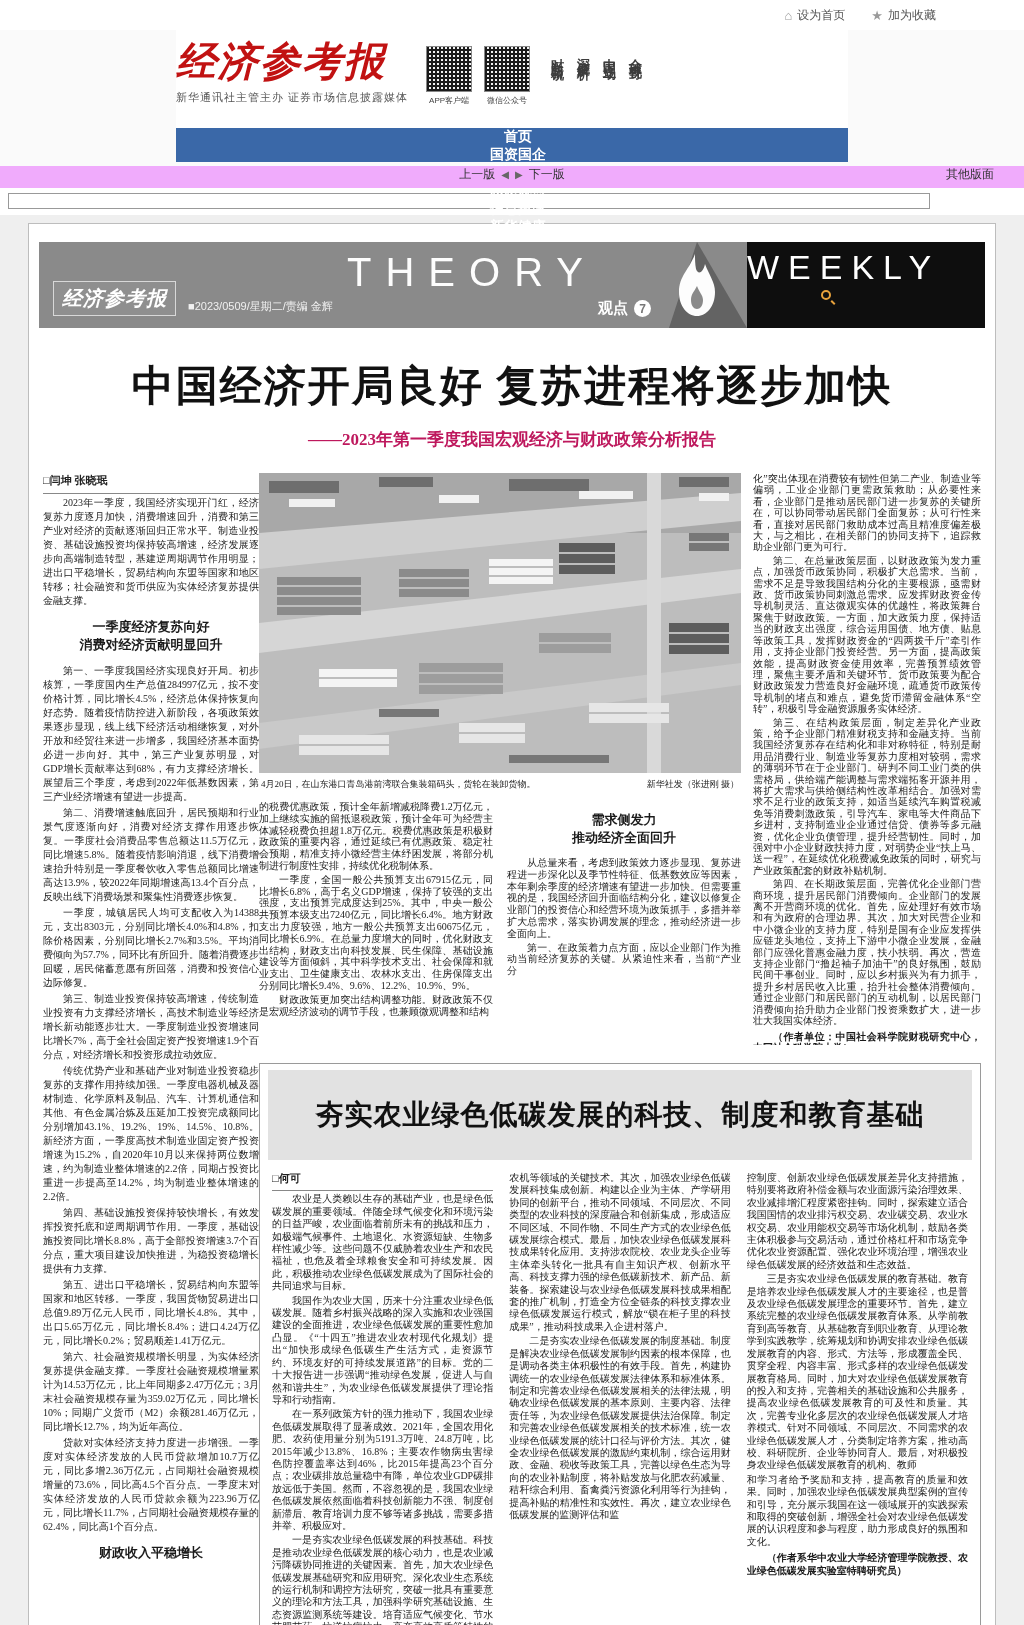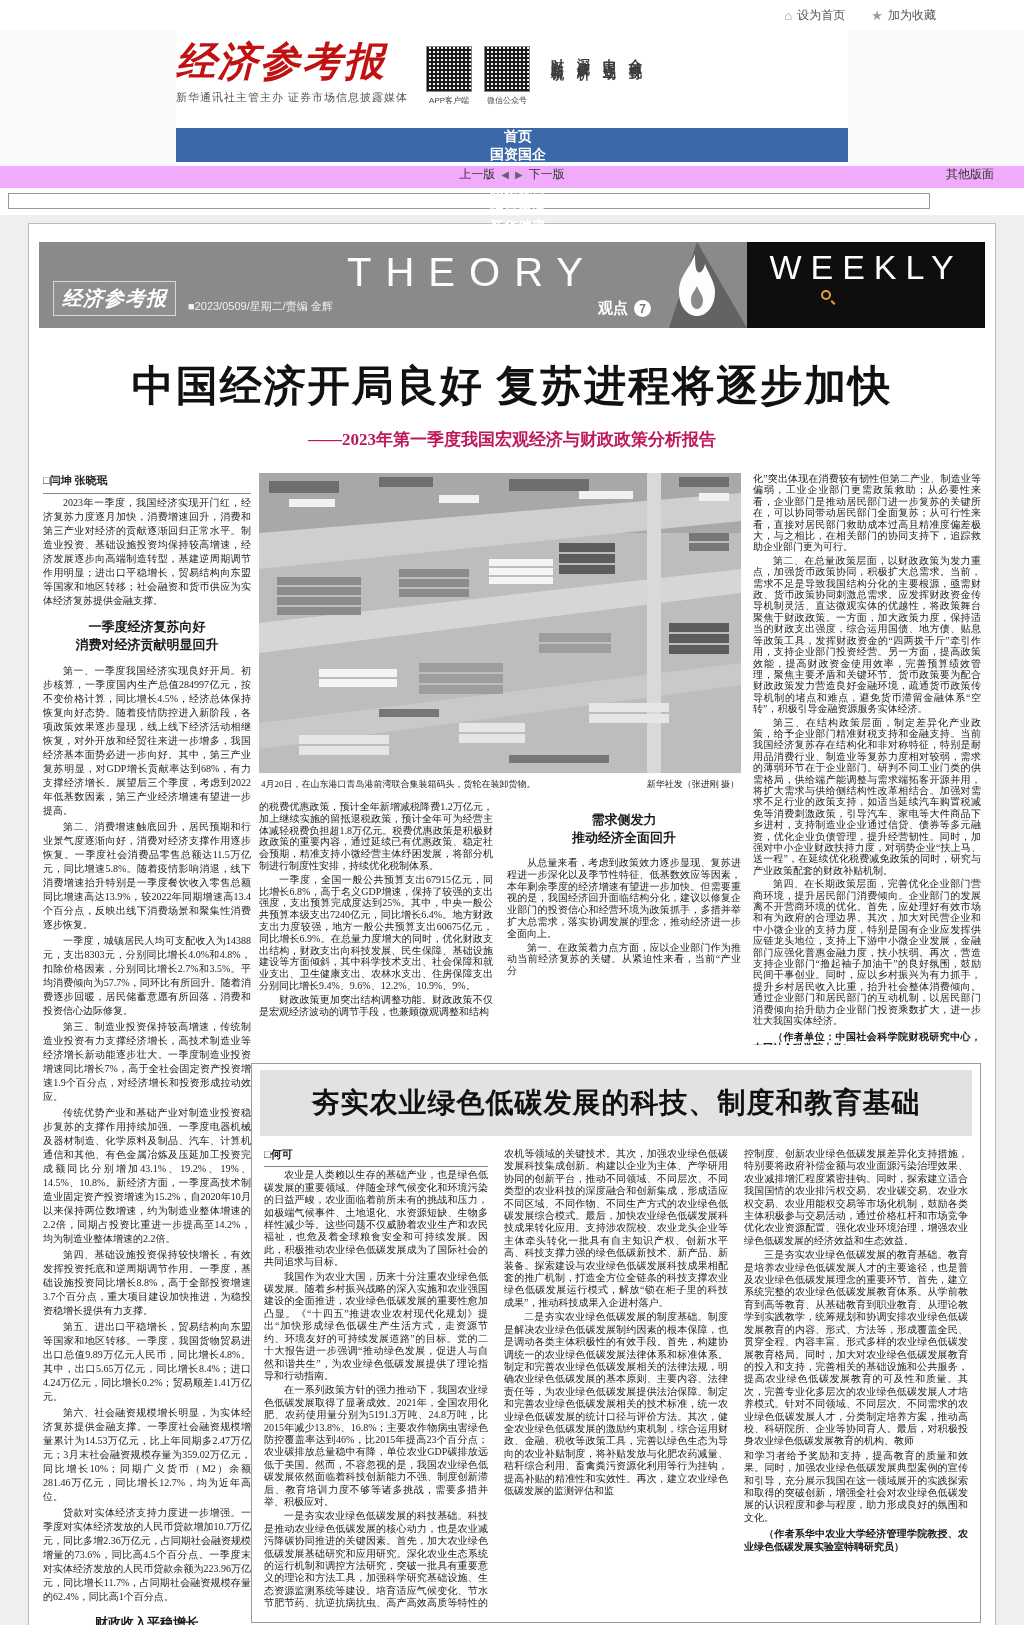--- a/index.html
+++ b/index.html
@@ -46,49 +46,49 @@
 
   
   .masthead { display:flex; height:86px; }
   .mh-gray { flex:1; background:#8a8a8a; position:relative; display:flex; align-items:flex-end; padding:0 0 12px 14px; }
   .mh-paperbox { border:1px solid #d8d8d8; color:#fff; font-family:"Liberation Serif", serif; font-style:italic; font-weight:bold; font-size:20px; padding:3px 8px; letter-spacing:1px; background:rgba(255,255,255,0.05); }
   .mh-issue { color:#f0f0f0; font-size:11px; margin-left:12px; margin-bottom:2px; }
   .mh-theory { position:absolute; top:8px; right:150px; color:#fdfdfd; font-size:40px; font-weight:100; letter-spacing:14px; font-family:"Liberation Sans", sans-serif; }
   .mh-section { position:absolute; bottom:10px; right:96px; color:#fff; font-size:15px; font-weight:bold; display:flex; align-items:center; gap:6px;text-align:center; }
   .mh-section .num { width:17px; height:17px; background:#fff; color:#777; border-radius:50%; font-size:12px; display:flex; align-items:center; justify-content:center; font-weight:bold; }
   .mh-flame { position:absolute; right:0; top:0; height:86px; }
-  .mh-black { width:238px; background:#0e0e0e; color:#fff; text-align:center; padding-top:6px; }
+  .mh-black { width:238px; background:#0e0e0e; color:#fff; padding-top:6px; }
   .mh-weekly { font-size:34px; font-weight:100; letter-spacing:9px; }
   .mh-weekly-cn { font-size:31px; font-weight:bold; font-family:"Liberation Serif", serif; letter-spacing:4px; margin-top:0px; }
 
   
   .a1-title { text-align:center; font-family:"Liberation Serif", serif; font-weight:bold; font-size:42px; letter-spacing:2px; color:#111; margin-top:30px; }
   .a1-subtitle { text-align:center; font-family:"Liberation Serif", serif; font-weight:bold; font-size:17px; color:#be185d; margin-top:14px; margin-bottom:22px; }
 
   
   .a1-body { display:flex; padding:0 4px; }
   .news { font-family:"Liberation Serif", serif; font-size:10px; color:#1b1b1b; text-align:justify; }
   .news p { text-indent:2em; margin-bottom:2px; }
   .news p.cont { text-indent:0; }
   .authors { font-size:11px; font-weight:bold; color:#222; border-bottom:1px solid #888; padding-bottom:6px; margin-bottom:10px; text-indent:0 !important; }
   .subhead { text-align:center; font-weight:bold; font-size:13px; line-height:18px; margin:10px 0; font-family:"Liberation Serif", serif; }
   .a1-col1 { width:234px; line-height:14px; height:1152px; overflow:hidden; }
   .a1-right { flex:1; }
   .a1-top { display:flex; gap:12px; }
-  .a1-mid { width:482px;margin-left:8px; }
+  .a1-mid { width:482px; }
   .photo { width:482px; height:300px; display:block; }
   .caption { display:flex; justify-content:space-between; font-size:9px; color:#222; margin:5px 2px 10px 2px; font-family:"Liberation Serif", serif; }
   .subcols { display:flex; gap:14px; }
   .a1-subcol { width:234px; line-height:11.8px; height:250px; overflow:hidden; }
   .a1-col4 { width:228px; line-height:11.4px; height:572px; overflow:hidden; }
   .attr { font-weight:bold; text-indent:2em; margin-top:4px; }
 
   
   .a2-box { border:1px solid #9a9a9a; margin-top:12px; padding:6px 8px 12px 8px; }
-  .a2-titleband { background:#e2e2e2; height:66px; display:flex; align-items:center; justify-content:center; margin-bottom:12px; }
+  .a2-titleband { background:#e2e2e2; height:90px; display:flex; align-items:center; justify-content:center; margin-bottom:12px; }
   .a2-title { font-family:"Liberation Serif", serif; font-weight:bold; font-size:28px; letter-spacing:1px; color:#111; }
   .a2-cols { display:flex; gap:16px; padding:0 4px; }
   .a2-col { flex:1; line-height:12.4px; height:462px; overflow:hidden; }
 </style>
 </head>
 <body>
 
 <div class="topbar">
   <span class="util">
       <span class="glyph">⌂</span>

